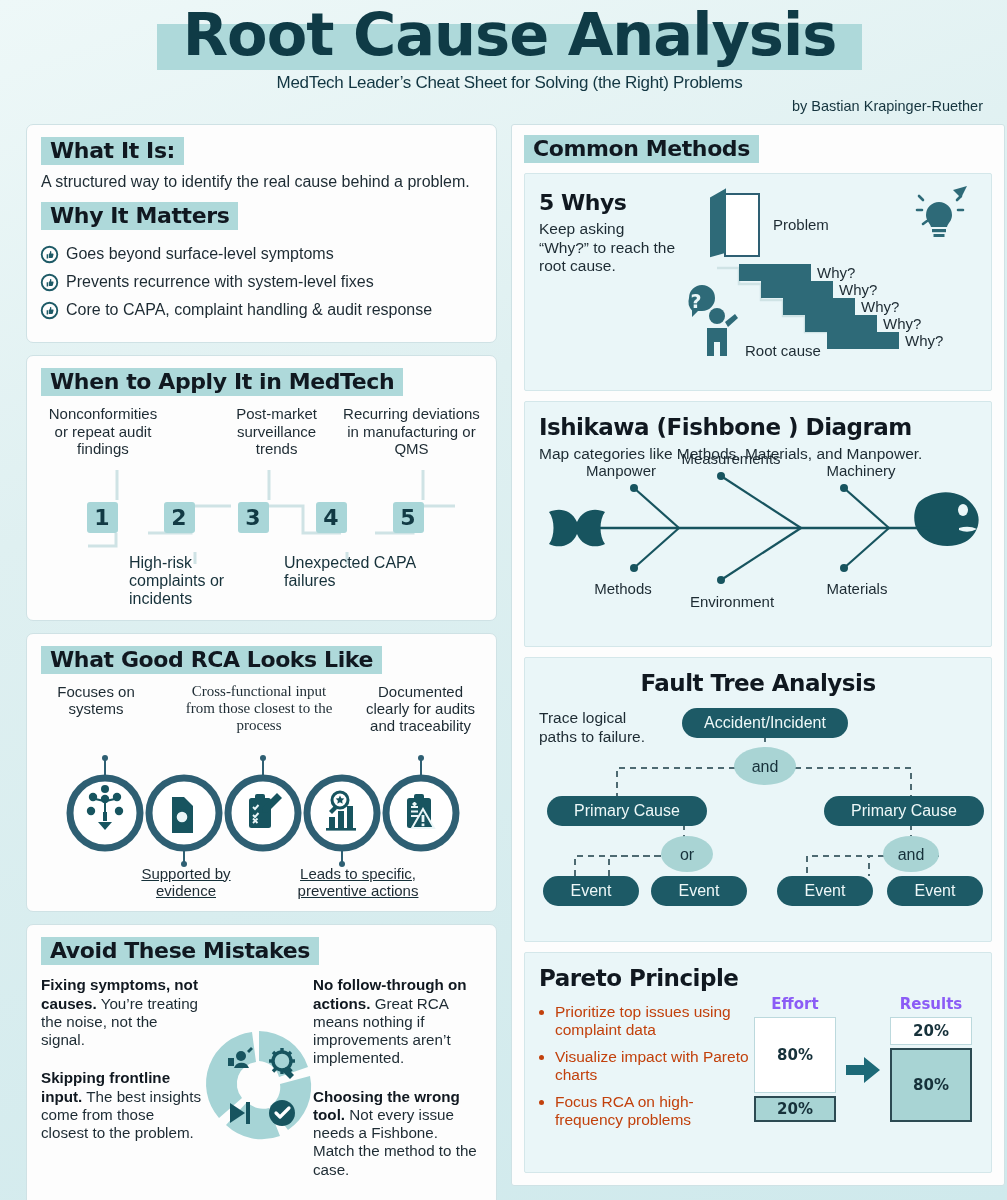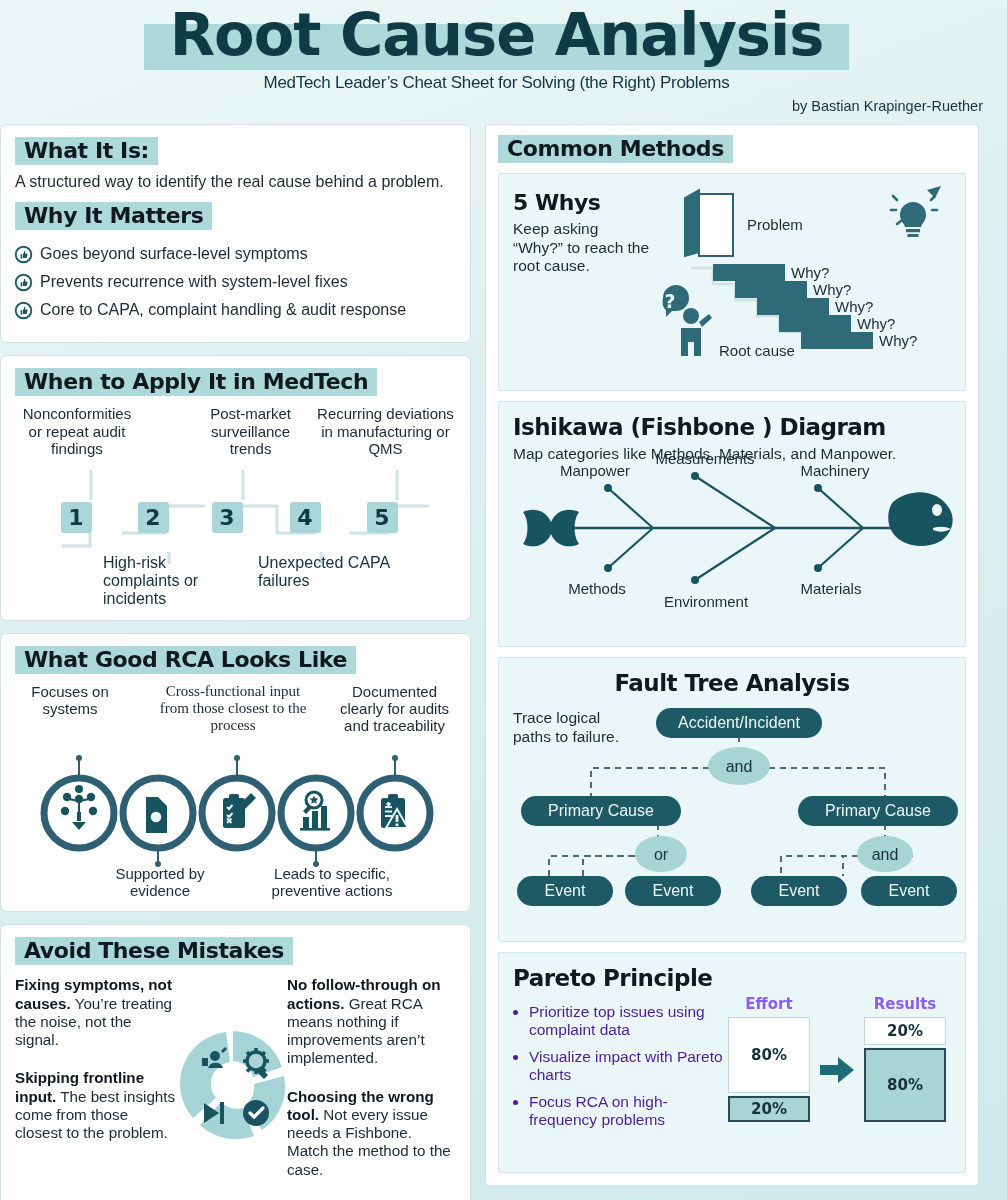--- a/index.html
+++ b/index.html
@@ -3,21 +3,21 @@
 <meta charset="utf-8">
 <style>
   * { box-sizing: border-box; margin: 0; padding: 0; }
   html, body { width: 1007px; height: 1200px; }
   body {
     font-family: "Liberation Sans", sans-serif;
     background: linear-gradient(160deg, #eef8f8 0%, #dff0f1 35%, #cfe9ec 100%);
     color: #16313a;
     overflow: hidden;
   }
-  .page { position: relative; width: 1007px; height: 1200px; padding: 0 14px 10px 0; }
+  .page { position: relative; width: 1007px; height: 1200px; padding: 0 14px 10px 26px; }
 
   
   .header { text-align: center; padding-top: 4px; }
   .title-wrap { display: inline-block; position: relative; padding: 0 26px; }
   .title-hl {
     position: absolute; left: 0; right: 0; top: 20px; height: 46px;
     background: #aed9da; z-index: 0;
   }
   .title {
     position: relative; z-index: 1;
@@ -98,21 +98,21 @@
   .meth-sub { font-size: 15.5px; line-height: 1.2; color: #1d2b33; margin-top: 5px; }
 
   .whys-wrap { display: flex; }
   .whys-left { width: 150px; padding-top: 4px; }
   .whys-art { flex: 1; position: relative; }
 
   .ft-head { display: flex; justify-content: center; }
 
   .pareto { display: flex; align-items: flex-start; }
   .pareto-list { width: 215px; padding-top: 8px; }
-  .pareto-list li { font-size: 15.5px; line-height: 1.19; margin-bottom: 8px; margin-left: 16px; color: #4c1d95; }
+  .pareto-list li { font-size: 15.5px; line-height: 1.19; margin-bottom: 8px; margin-left: 16px; color: #c2410c; }
   .pareto-art { flex: 1; }
   .plabel { font-size: 15px; font-weight: 700; color: #8b5cf6; text-align: center; font-family: "DejaVu Sans", sans-serif; }
   .pbox { border: 1px solid #cfe2e5; background: #fff; display: flex; align-items: center; justify-content: center;
           font-size: 15px; font-weight: 700; color: #16313a; font-family: "DejaVu Sans", sans-serif; }
   .pbox.fill { background: #a8d4d4; border: 2px solid #2c4a52; }
   .pbox.thin { border: 1px solid #bcd9dd; }
 
   svg { overflow: visible; }
   .nolabel { font-size: 15px; fill: #1d2b33; font-family: "Liberation Sans", sans-serif; }
 </style>
@@ -294,21 +294,21 @@
                 <rect x="370" y="75.5" width="7" height="2"></rect>
                 <rect x="370" y="80" width="7" height="2"></rect>
               <rect x="371.5" y="68" width="4" height="2"></rect>
                 <rect x="372.5" y="67" width="2" height="4"></rect>
               </g>
             <path d="M382,74 l11,19 h-22z" fill="#17545f" stroke="#eaf6f8" stroke-width="2"></path>
             <rect x="380.6" y="80" width="2.8" height="7" fill="#eaf6f8"></rect>
               <rect x="380.6" y="88.5" width="2.8" height="2.6" fill="#eaf6f8"></rect>
           </g>
         </svg>
-        <div class="rca-bot" style="margin-top:-6px;">
+        <div class="rca-bot" style="margin-top:-6px;text-decoration:underline;">
           <div class="lbl" style="width:85px;"></div>
           <div class="lbl" style="width:120px;">Supported by evidence</div>
           <div class="lbl" style="width:42px;"></div>
           <div class="lbl" style="width:140px;">Leads to specific, preventive actions</div>
         </div>
       </div>
 
       <div class="card" style="flex:1;">
         <h2 class="hl">Avoid These Mistakes</h2>
         <div class="mistakes">

